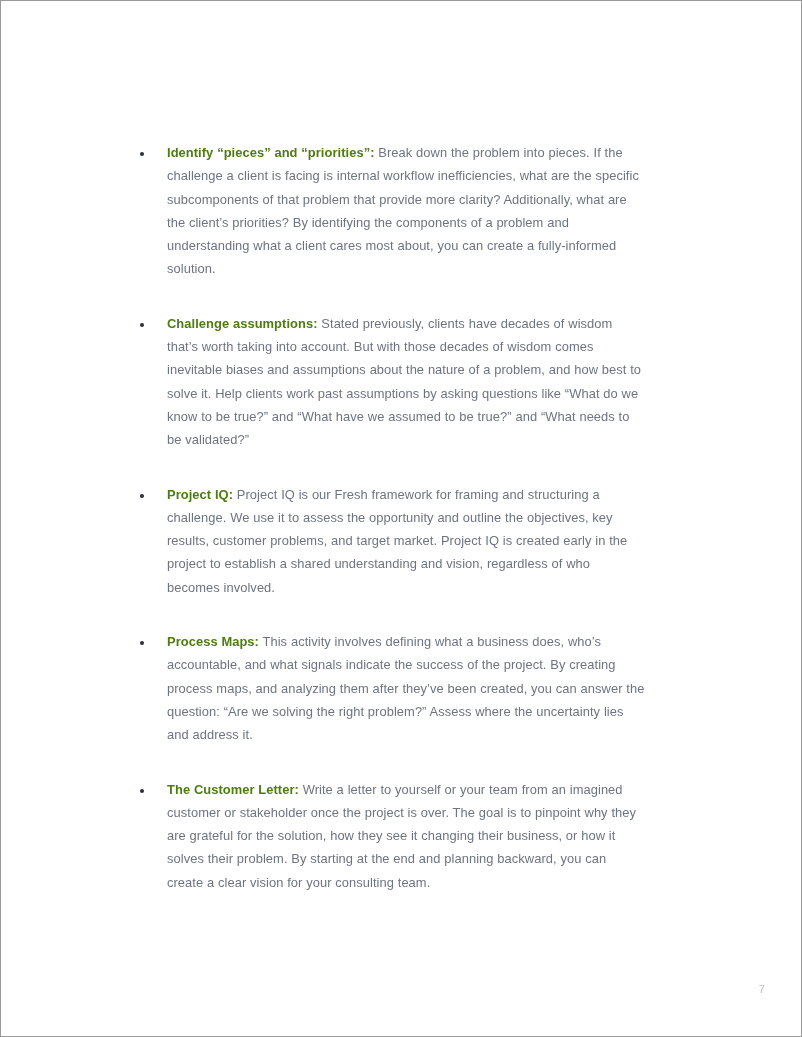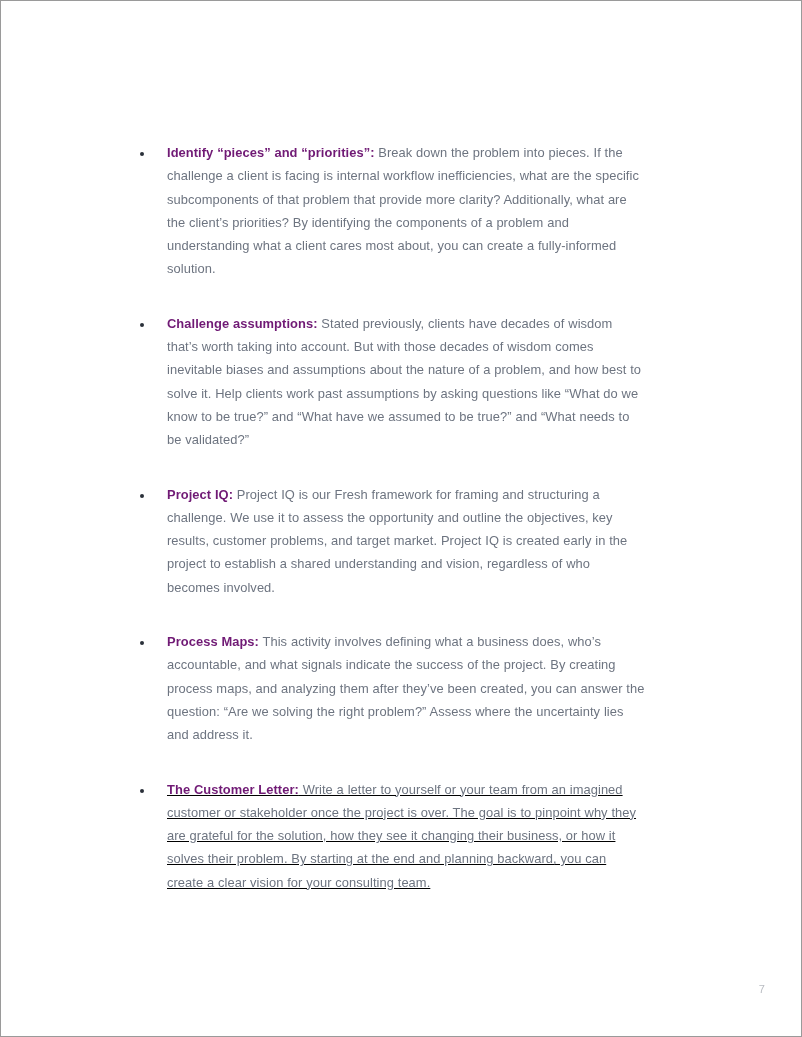--- a/index.html
+++ b/index.html
@@ -30,42 +30,41 @@
     margin: 0;
     padding: 0;
   }
   .bullet-item {
     position: relative;
     padding-left: 33px;
     margin-bottom: 31px;
   }
   .bullet-item:last-child {
     margin-bottom: 0;
-    text-decoration: underline;
   }
   .bullet-marker {
     position: absolute;
     left: 6px;
     top: 11px;
     width: 4px;
     height: 4px;
     border-radius: 50%;
     background: #2a3039;
   }
   .bullet-text {
     font-size: 12.9px;
     line-height: 23.3px;
     color: #6d7480;
     letter-spacing: 0.005em;
     text-align: left;
     word-spacing: 0.01em;
   }
   .lead {
     font-weight: bold;
-    color: #701a75;
+    color: #4d7c0f;
   }
   .page-number {
     position: absolute;
     right: 36px;
     top: 982px;
     font-size: 11px;
     color: #b9bcc2;
     letter-spacing: 0.02em;
   }
 </style>

